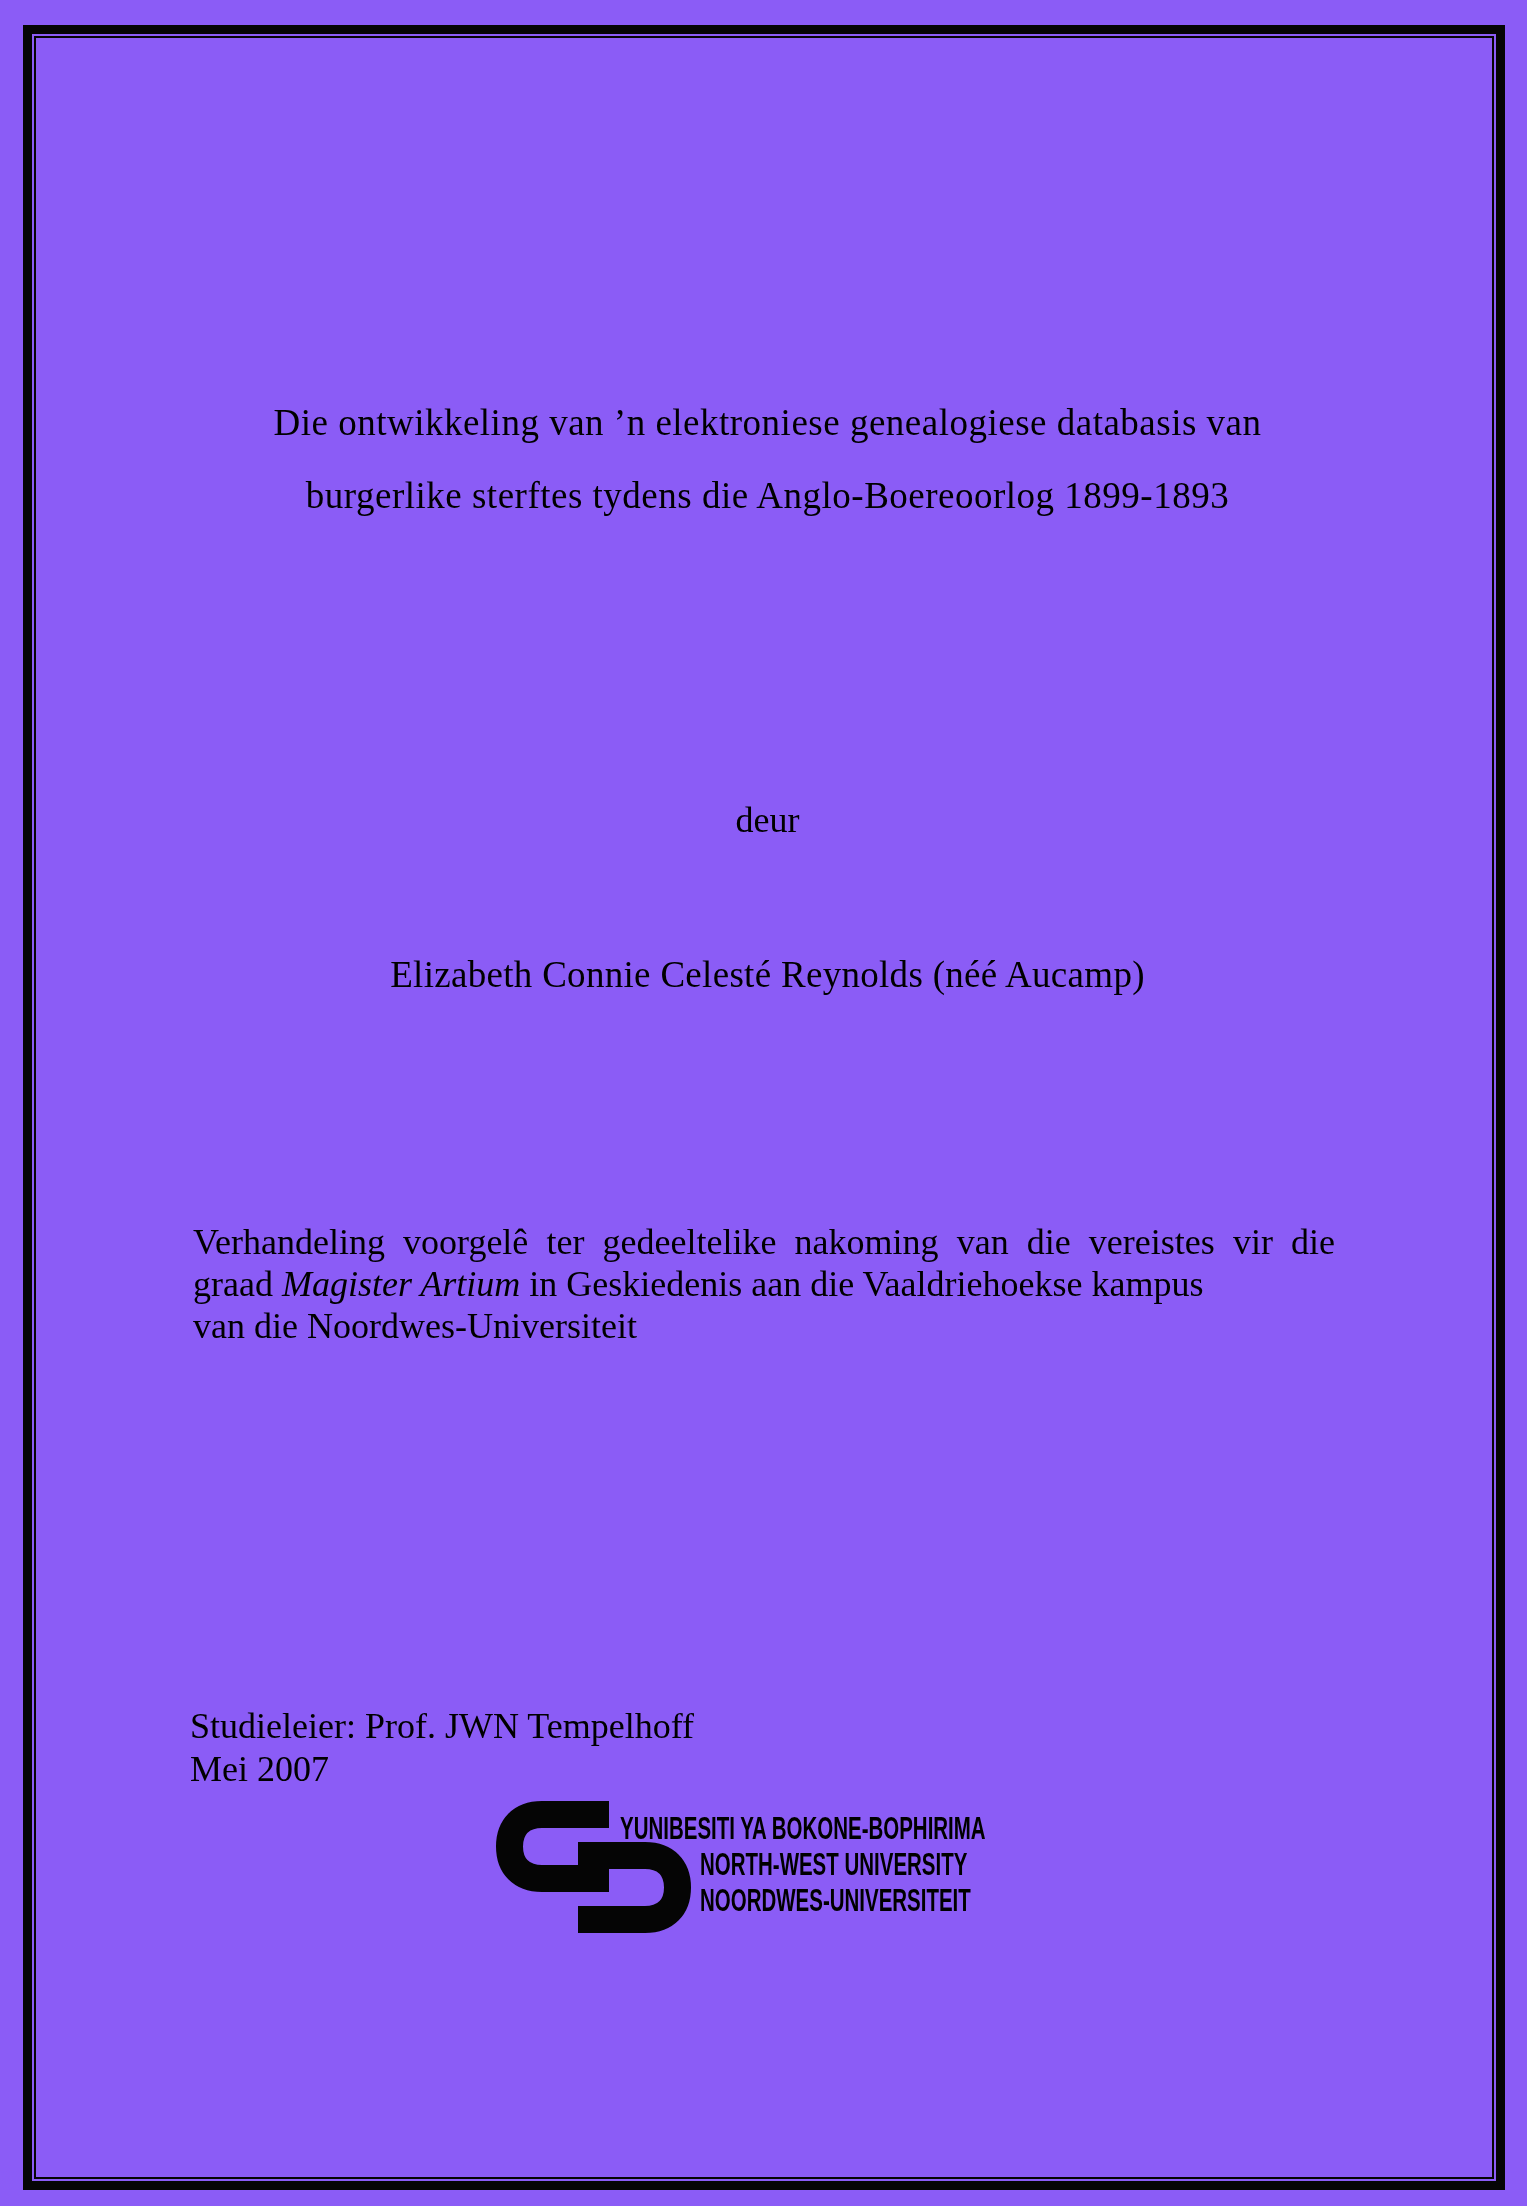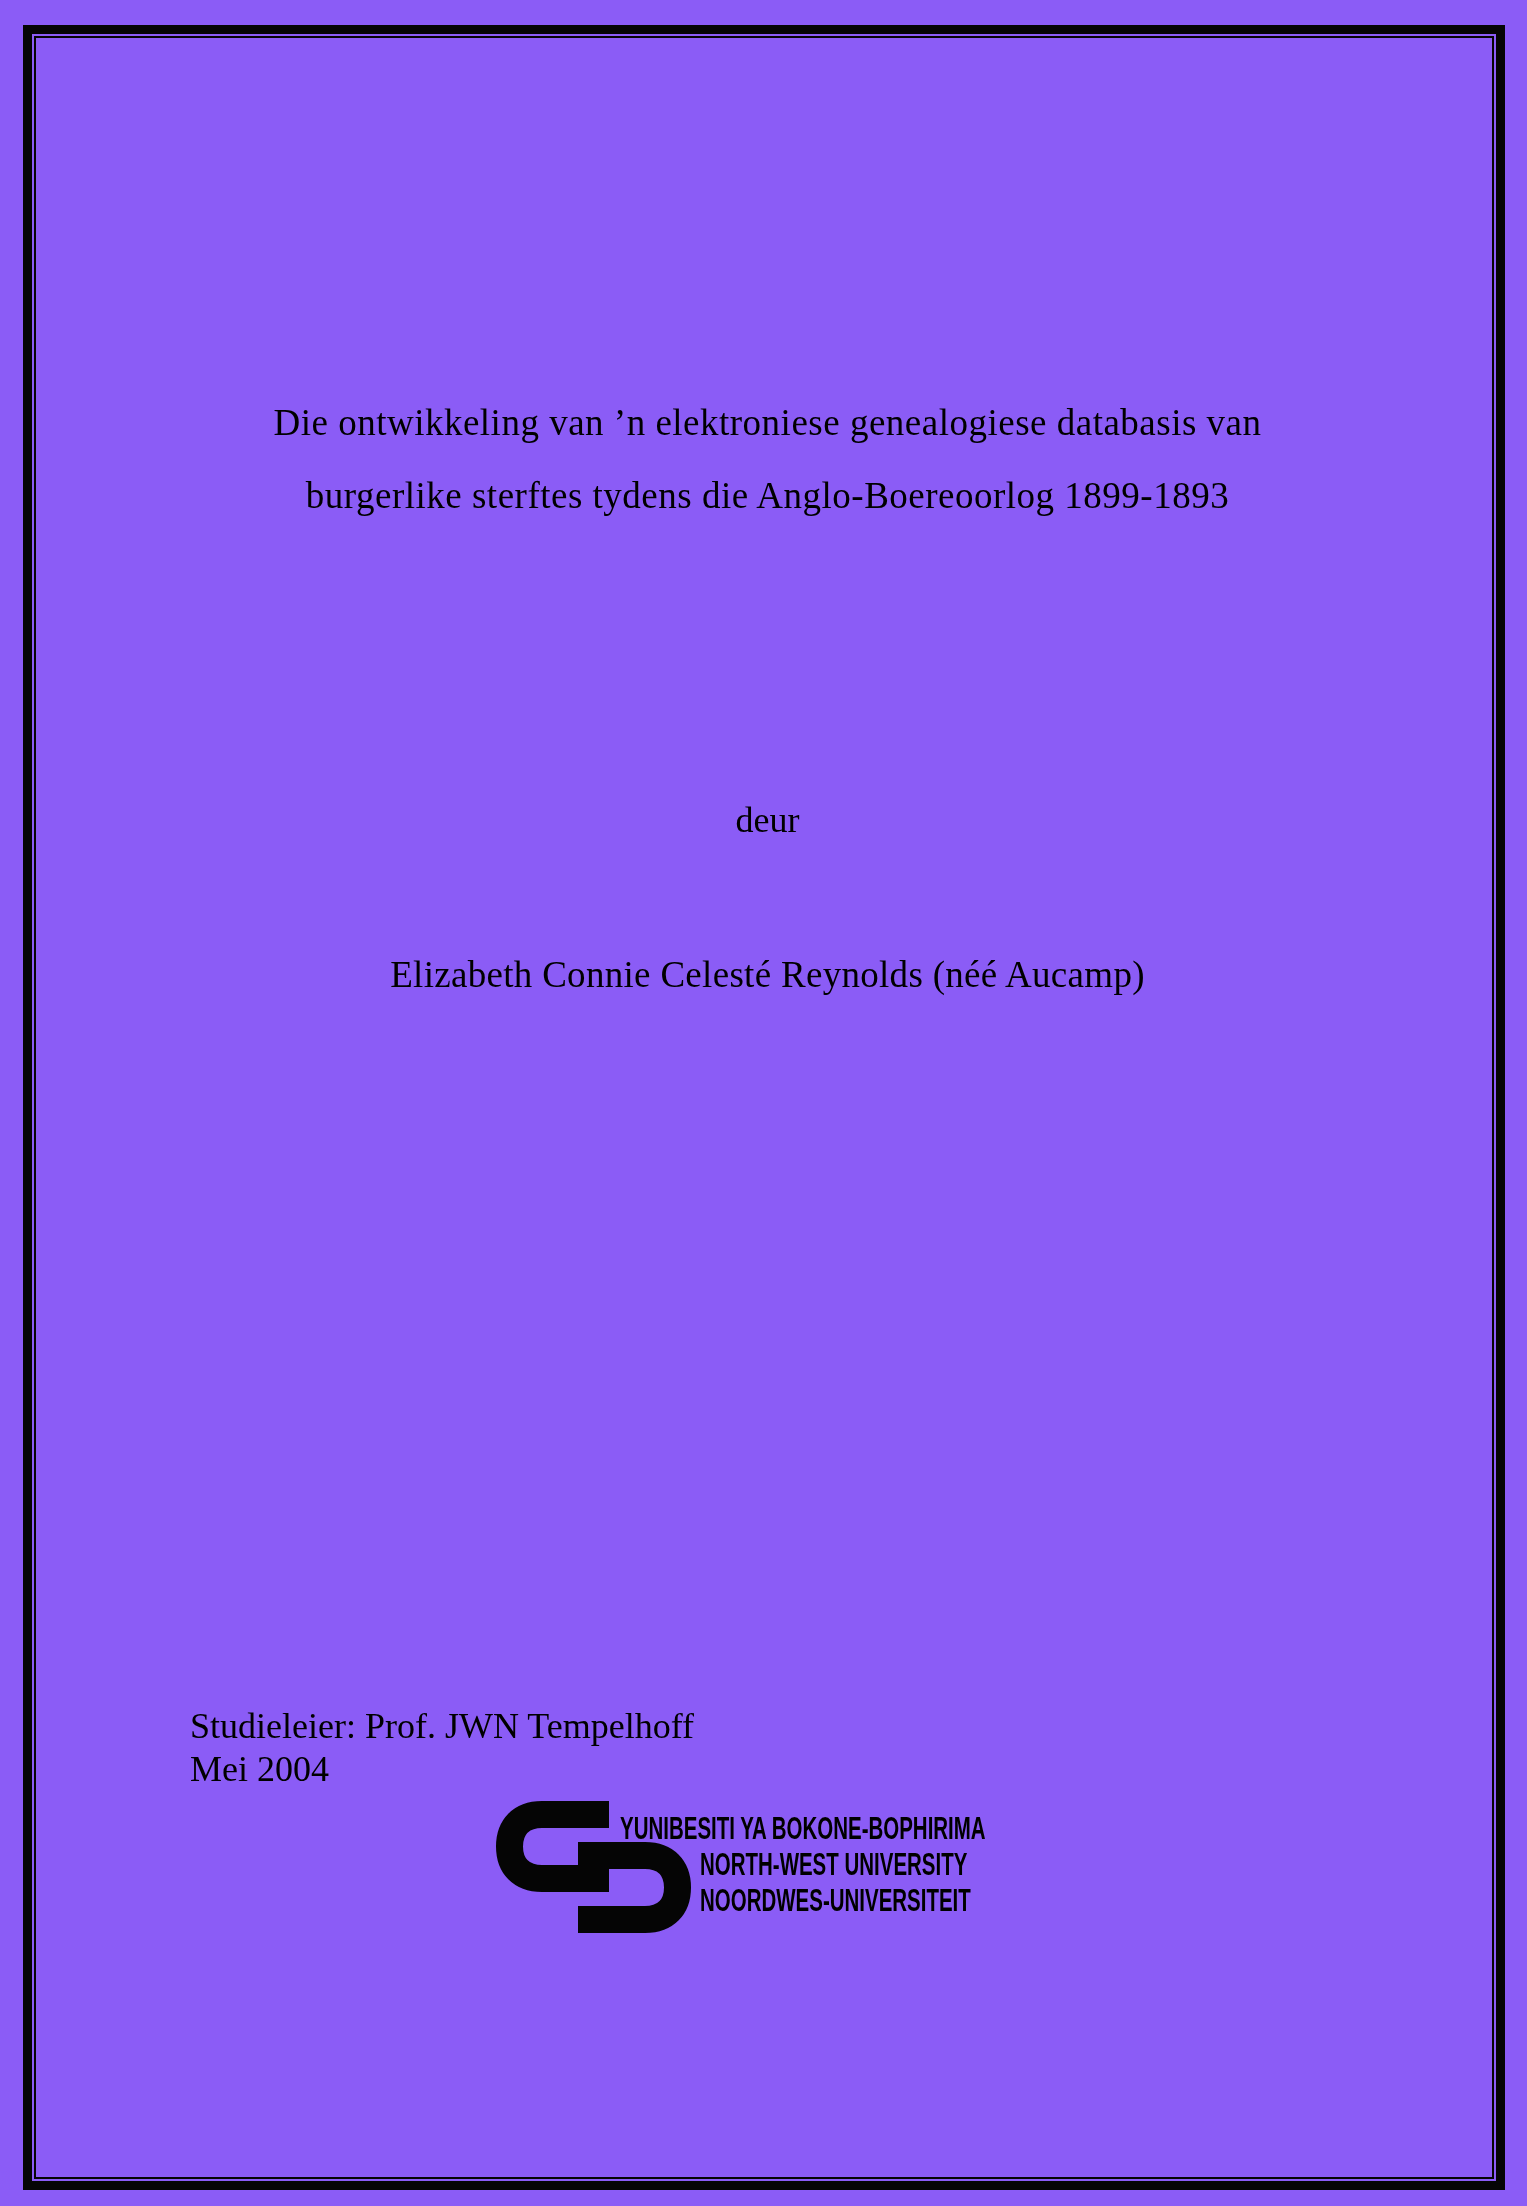--- a/index.html
+++ b/index.html
@@ -107,24 +107,29 @@
 
   <div class="center-band title-block">
     <div>Die ontwikkeling van ’n elektroniese genealogiese databasis van</div>
     <div>burgerlike sterftes tydens die Anglo-Boereoorlog 1899-1893</div>
   </div>
 
   <div class="center-band byline">deur</div>
 
   <div class="center-band author">Elizabeth Connie Celesté Reynolds (néé Aucamp)</div>
 
+  <div class="statement">
+    <div class="line-justify">Verhandeling voorgelê ter gedeeltelike nakoming van die vereistes vir die</div>
+    <div><span>graad </span><span class="italic">Magister Artium</span><span> in Geskiedenis aan die Vaaldriehoekse kampus</span></div>
+    <div>van die Noordwes-Universiteit</div>
+  </div>
 
   <div class="supervisor-block">
     <div>Studieleier: Prof. JWN Tempelhoff</div>
-    <div>Mei 2004</div>
+    <div>Mei 2007</div>
   </div>
 
   <div class="logo">
     <svg class="logo-mark" width="195" height="132" viewBox="0 0 195 132" aria-hidden="true">
       <path d="M 113 13.5 H 46 C 25 13.5 13.5 26 13.5 45.5 C 13.5 65 25 77.5 46 77.5 H 113" fill="none" stroke="#050505" stroke-width="27"></path>
       <path d="M 82 54.5 H 149 C 170 54.5 181.5 67 181.5 86.5 C 181.5 106 170 118.5 149 118.5 H 82" fill="none" stroke="#050505" stroke-width="27"></path>
     </svg>
     <div class="logo-text">
       <div class="logo-line">YUNIBESITI YA BOKONE-BOPHIRIMA</div>
       <div class="logo-line indent">NORTH-WEST UNIVERSITY</div>

